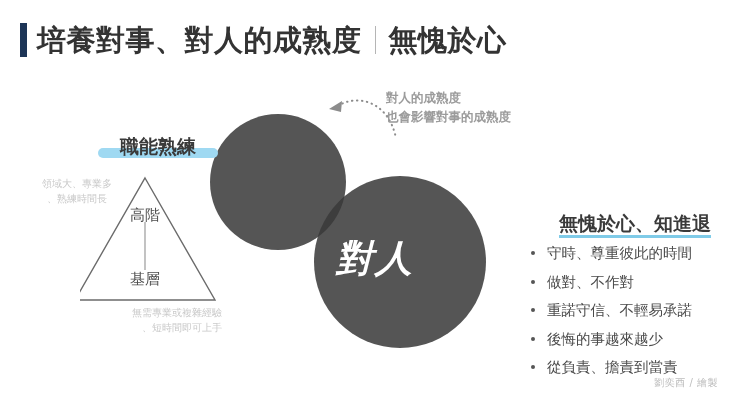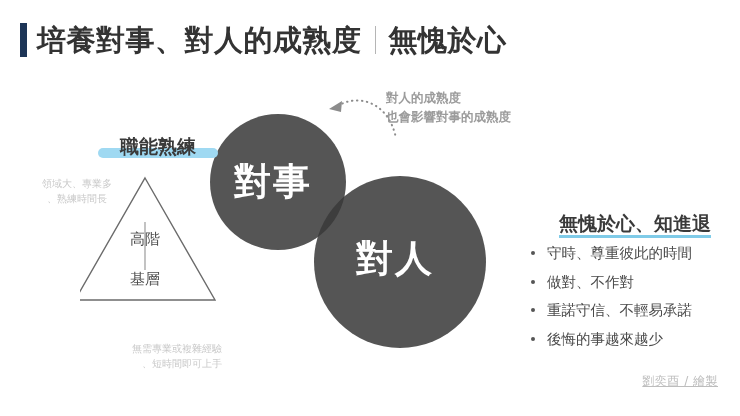--- a/index.html
+++ b/index.html
@@ -97,61 +97,60 @@
 
   .tri-label {
     position: absolute;
     width: 120px;
     text-align: center;
     font-size: 15px;
     color: #4d4d4d;
     line-height: 1;
     white-space: nowrap;
   }
-  #tri-label-top  { left: 85px; top: 208px; margin-top: 24px; }
+  #tri-label-top  { left: 85px; top: 208px; }
   #tri-label-bot  { left: 85px; top: 272px; }
 
   .pyr-note {
     position: absolute;
     font-size: 10px;
     color: #c9c9c9;
     line-height: 1.5;
     white-space: nowrap;
   }
   #pyr-note-top {
     left: 18px;
     top: 176px;
     width: 118px;
     text-align: center;
   }
   #pyr-note-bot {
     left: 88px;
     top: 305px;
     width: 134px;
     text-align: right;
-    margin-top: 36px;
   }
 
   
   #circles-svg {
     position: absolute;
     left: 190px;
     top: 100px;
   }
   .circle-label {
     position: absolute;
     font-size: 37px;
     font-weight: bold;
     color: #ffffff;
     letter-spacing: 2px;
     line-height: 1;
     white-space: nowrap;
   }
   #circle-label-things { left: 234px; top: 163px; }
-  #circle-label-people { left: 356px; top: 240px; }
+  #circle-label-people { left: 336px; top: 240px; font-style: italic; }
 
   
   #arrow-svg {
     position: absolute;
     left: 326px;
     top: 96px;
   }
   #arrow-note {
     position: absolute;
     left: 386px;
@@ -215,25 +214,24 @@
     height: 4px;
     border-radius: 50%;
     background: #555555;
   }
 
   
   #credit {
     position: absolute;
     right: 22px;
     bottom: 14px;
-    font-size: 12px;
+    font-size: 10px;
     color: #bdbdbd;
     letter-spacing: 0.5px;
     white-space: nowrap;
-    text-decoration: underline;
   }
 </style>
 </head>
 <body>
 
 <div id="slide">
 
   <div id="title-row">
     <div id="title-accent"></div>
     <span id="title-main">培養對事、對人的成熟度</span>
@@ -263,21 +261,20 @@
     <defs>
       <clipPath id="clip-left">
         <circle cx="88" cy="82" r="68"></circle>
       </clipPath>
     </defs>
     <circle cx="88" cy="82" r="68" fill="#555555"></circle>
     <circle cx="210" cy="162" r="86" fill="#555555"></circle>
     <circle cx="210" cy="162" r="86" fill="#3d3d3d" clip-path="url(#clip-left)"></circle>
   </svg>
 
-  <div class="circle-label" id="circle-label-things">對事</div>
   <div class="circle-label" id="circle-label-people">對人</div>
 
   <svg id="arrow-svg" width="80" height="46" viewBox="0 0 80 46">
     <path d="M12,10 C30,-2 62,4 70,42" fill="none" stroke="#8c8c8c" stroke-width="2" stroke-linecap="round" stroke-dasharray="0.5 4.5"></path>
     <polygon points="3,13 16,5 15,16" fill="#8c8c8c"></polygon>
   </svg>
 
   <div id="arrow-note">
     <div>對人的成熟度</div>
     <div>也會影響對事的成熟度</div>
@@ -286,17 +283,18 @@
   <div id="list-heading">
     <span class="hl-text">無愧於心、知進退</span>
     <span class="hl-underline"></span>
   </div>
 
   <ul id="bullet-list">
     <li>守時、尊重彼此的時間</li>
     <li>做對、不作對</li>
     <li>重諾守信、不輕易承諾</li>
     <li>後悔的事越來越少</li>
+    <li>從負責、擔責到當責</li>
   </ul>
 
   <div id="credit">劉奕酉 / 繪製</div>
 
 </div>
 
 </body></html>

